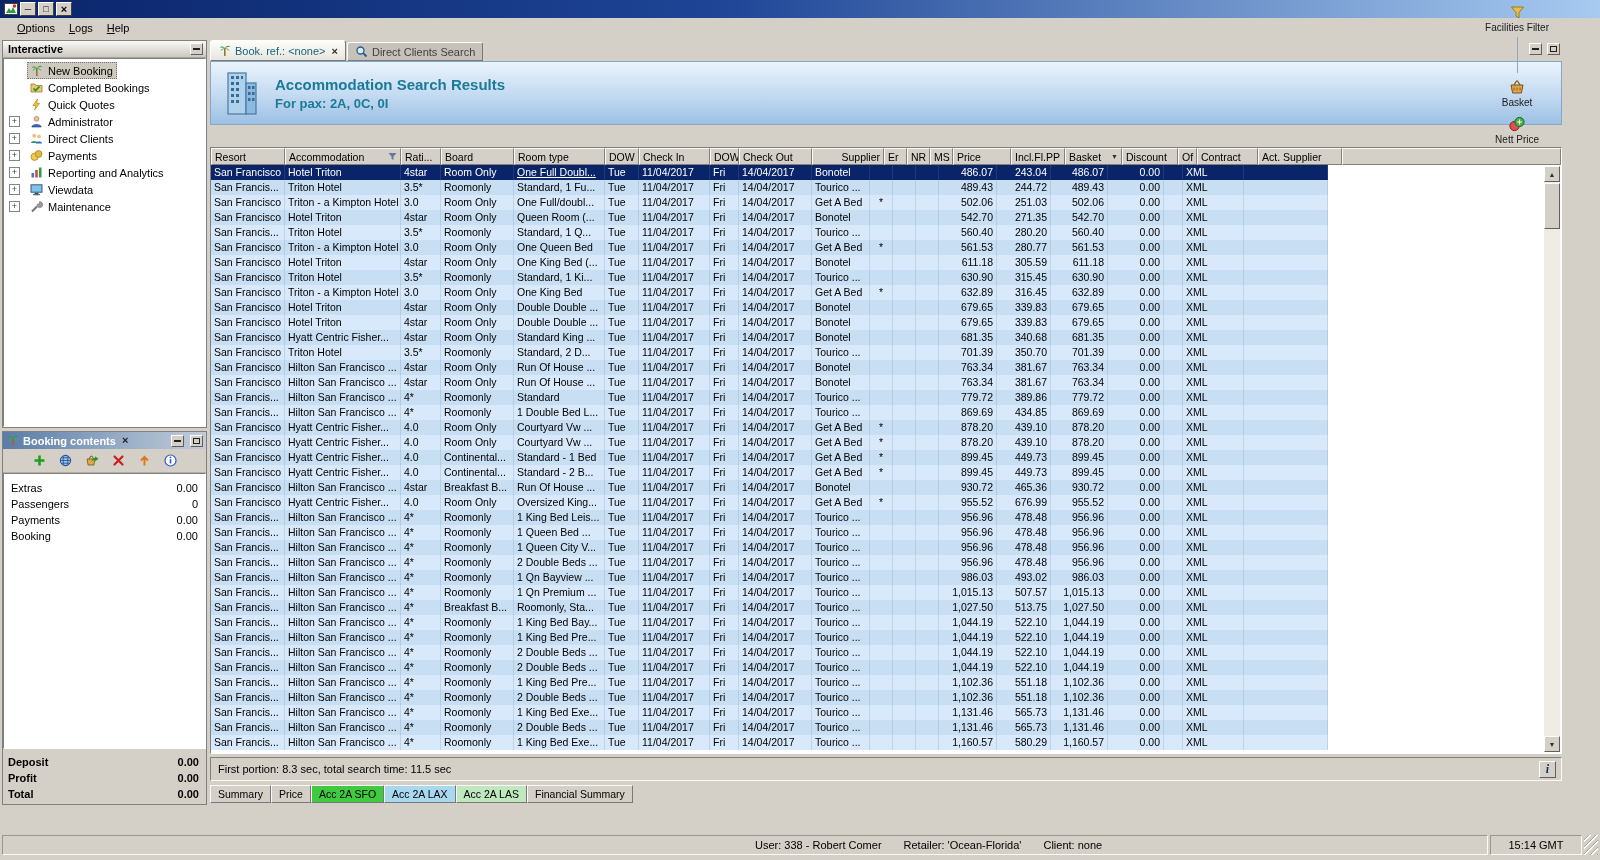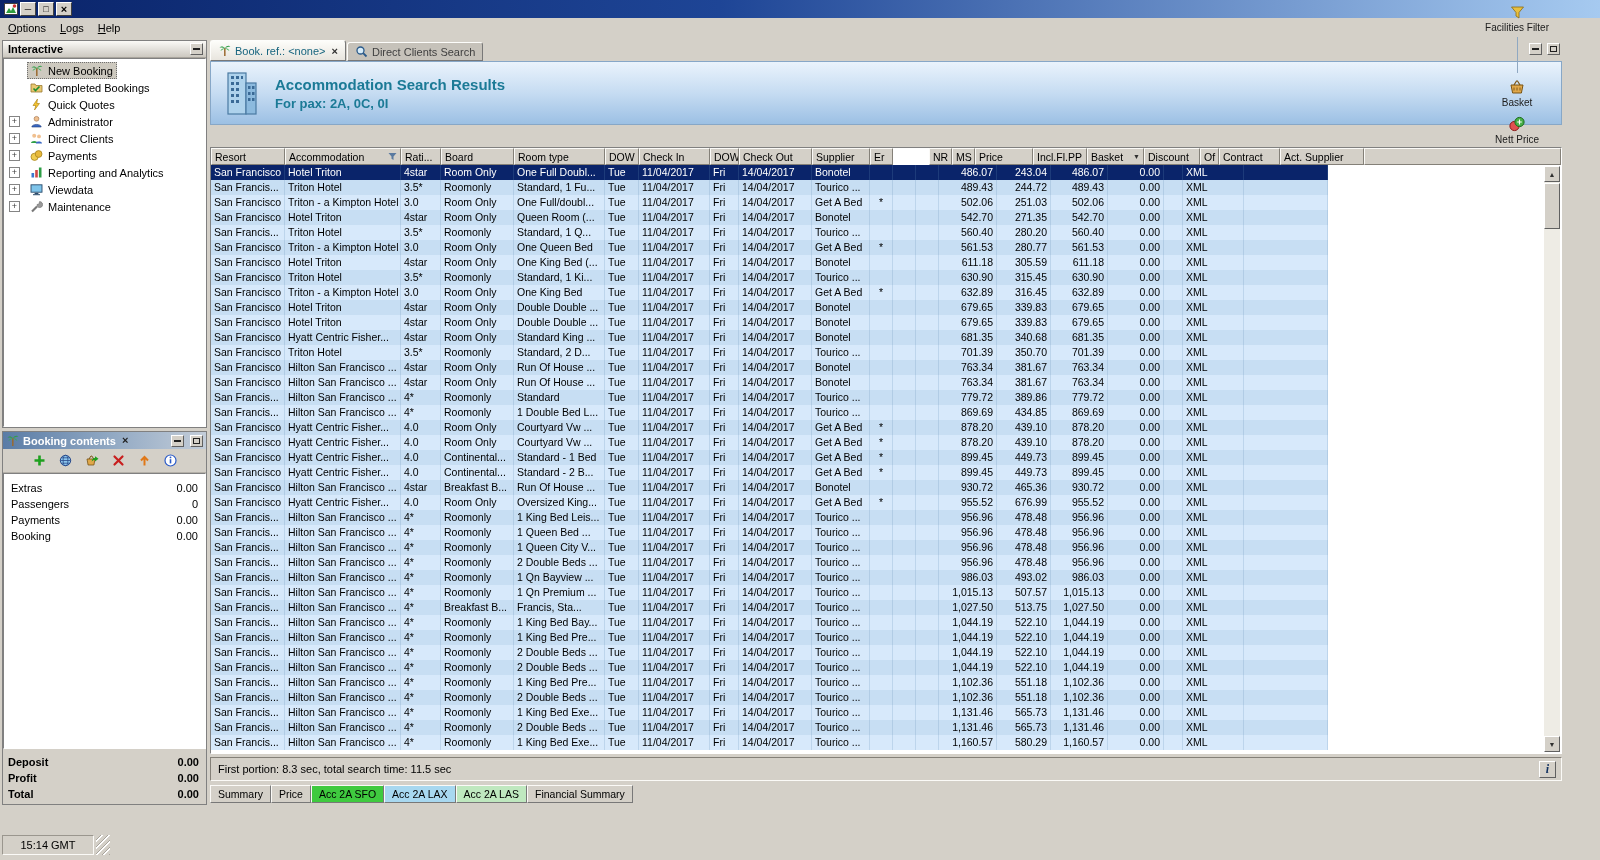--- a/index.html
+++ b/index.html
@@ -9,21 +9,21 @@
 u{text-decoration:underline;}
 
 
 .titlebar{position:absolute;top:0;left:0;right:0;height:18px;background:linear-gradient(90deg,#0a246a 0%,#1e4596 45%,#a6caf0 100%);display:flex;align-items:center;padding:0 2px;}
 .appicon{width:14px;height:14px;margin-left:2px;flex:none;}
 .titlebar .title{color:#fff;font-weight:bold;margin-left:5px;flex:1;white-space:nowrap;}
 .winbtn{width:16px;height:14px;background:#d4d0c8;border:1px solid;border-color:#fff #404040 #404040 #fff;display:flex;align-items:center;justify-content:center;font-size:9px;line-height:1;margin-left:2px;font-weight:bold;flex:none;}
 .winbtn.closebtn{font-size:11px;}
 
 
-.menubar{position:absolute;top:18px;left:0;right:0;height:20px;display:flex;align-items:center;padding-left:1px;}
+.menubar{position:absolute;top:18px;left:0;right:0;height:20px;display:flex;align-items:center;padding-left:10px;}
 .menu-item{padding:3px 7px;}
 
 
 .sidebar{position:absolute;left:2px;top:40px;width:205px;height:388px;display:flex;flex-direction:column;border:1px solid #808080;background:#d4d0c8;}
 .panel-header{height:17px;flex:none;background:linear-gradient(#fbfaf7,#ccc8c0);display:flex;align-items:center;padding:0 3px 0 5px;border-bottom:1px solid #a8a49c;font-weight:bold;}
 .panel-header .sp,.bch .sp{flex:1;}
 .phbtn{width:13px;height:12px;background:#d4d0c8;border:1px solid;border-color:#fff #606060 #606060 #fff;display:flex;align-items:center;justify-content:center;margin-left:2px;flex:none;}
 .phbtn .bar{width:7px;height:2px;background:#202020;}
 .phbtn .box{width:7px;height:6px;border:1px solid #202020;}
 .tree{flex:1;background:#fff;border:1px solid;border-color:#808080 #fff #fff #808080;padding-top:3px;overflow:hidden;}
@@ -512,27 +512,27 @@
         </div>
         <div class="th" style="width: 71px;">
           <span class="th-label">Check In</span>
         </div>
         <div class="th" style="width: 29px;">
           <span class="th-label">DOW</span>
         </div>
         <div class="th" style="width: 73px;">
           <span class="th-label">Check Out</span>
         </div>
-        <div class="th" style="width: 58px;">
+        <div class="th" style="width: 72px; justify-content: flex-end;">
           <span class="th-label">Supplier</span>
         </div>
         <div class="th" style="width: 23px;">
           <span class="th-label">Er</span>
         </div>
-        <div class="th" style="width: 23px; margin-left: 36px;">
+        <div class="th" style="width: 23px;">
           <span class="th-label">NR</span>
         </div>
         <div class="th" style="width: 23px;">
           <span class="th-label">MS</span>
         </div>
         <div class="th" style="width: 58px;">
           <span class="th-label">Price</span>
         </div>
         <div class="th" style="width: 54px;">
           <span class="th-label">Incl.Fl.PP</span>
@@ -554,21 +554,21 @@
           <span class="th-label">Act. Supplier</span>
         </div>
         <div class="th fill"></div>
       </div>
     <div class="tbody">
         <div class="trow even selected">
           <span class="cell" style="width: 74px;">San Francisco</span>
           <span class="cell" style="width: 116px;">Hotel Triton</span>
           <span class="cell" style="width: 40px;">4star</span>
           <span class="cell" style="width: 73px;">Room Only</span>
-          <span class="cell" style="width: 91px;">One Full Doubl...</span>
+          <span class="cell" style="width: 91px; text-decoration: underline;">One Full Doubl...</span>
           <span class="cell" style="width: 34px;">Tue</span>
           <span class="cell" style="width: 71px;">11/04/2017</span>
           <span class="cell" style="width: 29px;">Fri</span>
           <span class="cell" style="width: 73px;">14/04/2017</span>
           <span class="cell" style="width: 58px;">Bonotel</span>
           <span class="cell ctr" style="width: 23px;"></span>
           <span class="cell" style="width: 23px;"></span>
           <span class="cell" style="width: 23px;"></span>
           <span class="cell num" style="width: 58px;">486.07</span>
           <span class="cell num" style="width: 54px;">243.04</span>
@@ -1192,21 +1192,21 @@
           <span class="cell num" style="width: 56px;">0.00</span>
           <span class="cell" style="width: 19px;"></span>
           <span class="cell" style="width: 61px;">XML</span>
           <span class="cell" style="width: 84px;"></span>
         </div>
         <div class="trow odd">
           <span class="cell" style="width: 74px;">San Francis...</span>
           <span class="cell" style="width: 116px;">Hilton San Francisco ...</span>
           <span class="cell" style="width: 40px;">4*</span>
           <span class="cell" style="width: 73px;">Breakfast B...</span>
-          <span class="cell" style="width: 91px;">Francis, Sta...</span>
+          <span class="cell" style="width: 91px;">Roomonly, Sta...</span>
           <span class="cell" style="width: 34px;">Tue</span>
           <span class="cell" style="width: 71px;">11/04/2017</span>
           <span class="cell" style="width: 29px;">Fri</span>
           <span class="cell" style="width: 73px;">14/04/2017</span>
           <span class="cell" style="width: 58px;">Tourico ...</span>
           <span class="cell ctr" style="width: 23px;"></span>
           <span class="cell" style="width: 23px;"></span>
           <span class="cell" style="width: 23px;"></span>
           <span class="cell num" style="width: 58px;">1,027.50</span>
           <span class="cell num" style="width: 54px;">513.75</span>
@@ -1431,15 +1431,22 @@
       <div class="btab">Summary</div>
       <div class="btab">Price</div>
       <div class="btab active" style="background: rgb(63, 202, 63);">Acc 2A SFO</div>
       <div class="btab" style="background: rgb(168, 216, 240);">Acc 2A LAX</div>
       <div class="btab" style="background: rgb(191, 232, 191);">Acc 2A LAS</div>
       <div class="btab">Financial Summary</div>
     </div>
 </div>
 
 <div class="statusbar">
+  <div class="seg main">
+    <div class="sbtext">
+      <span>User: 338 - Robert Comer</span>
+      <span>Retailer: 'Ocean-Florida'</span>
+      <span>Client: none</span>
+    </div>
+  </div>
   <div class="seg time">15:14 GMT</div>
   <div class="grip"></div>
 </div>
 
 </body></html>

